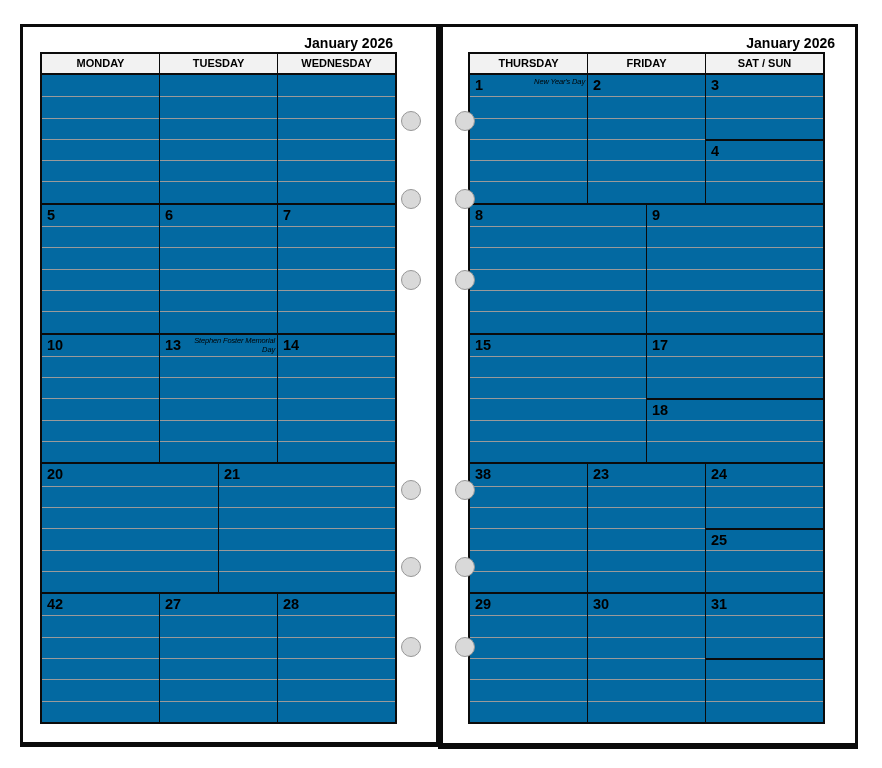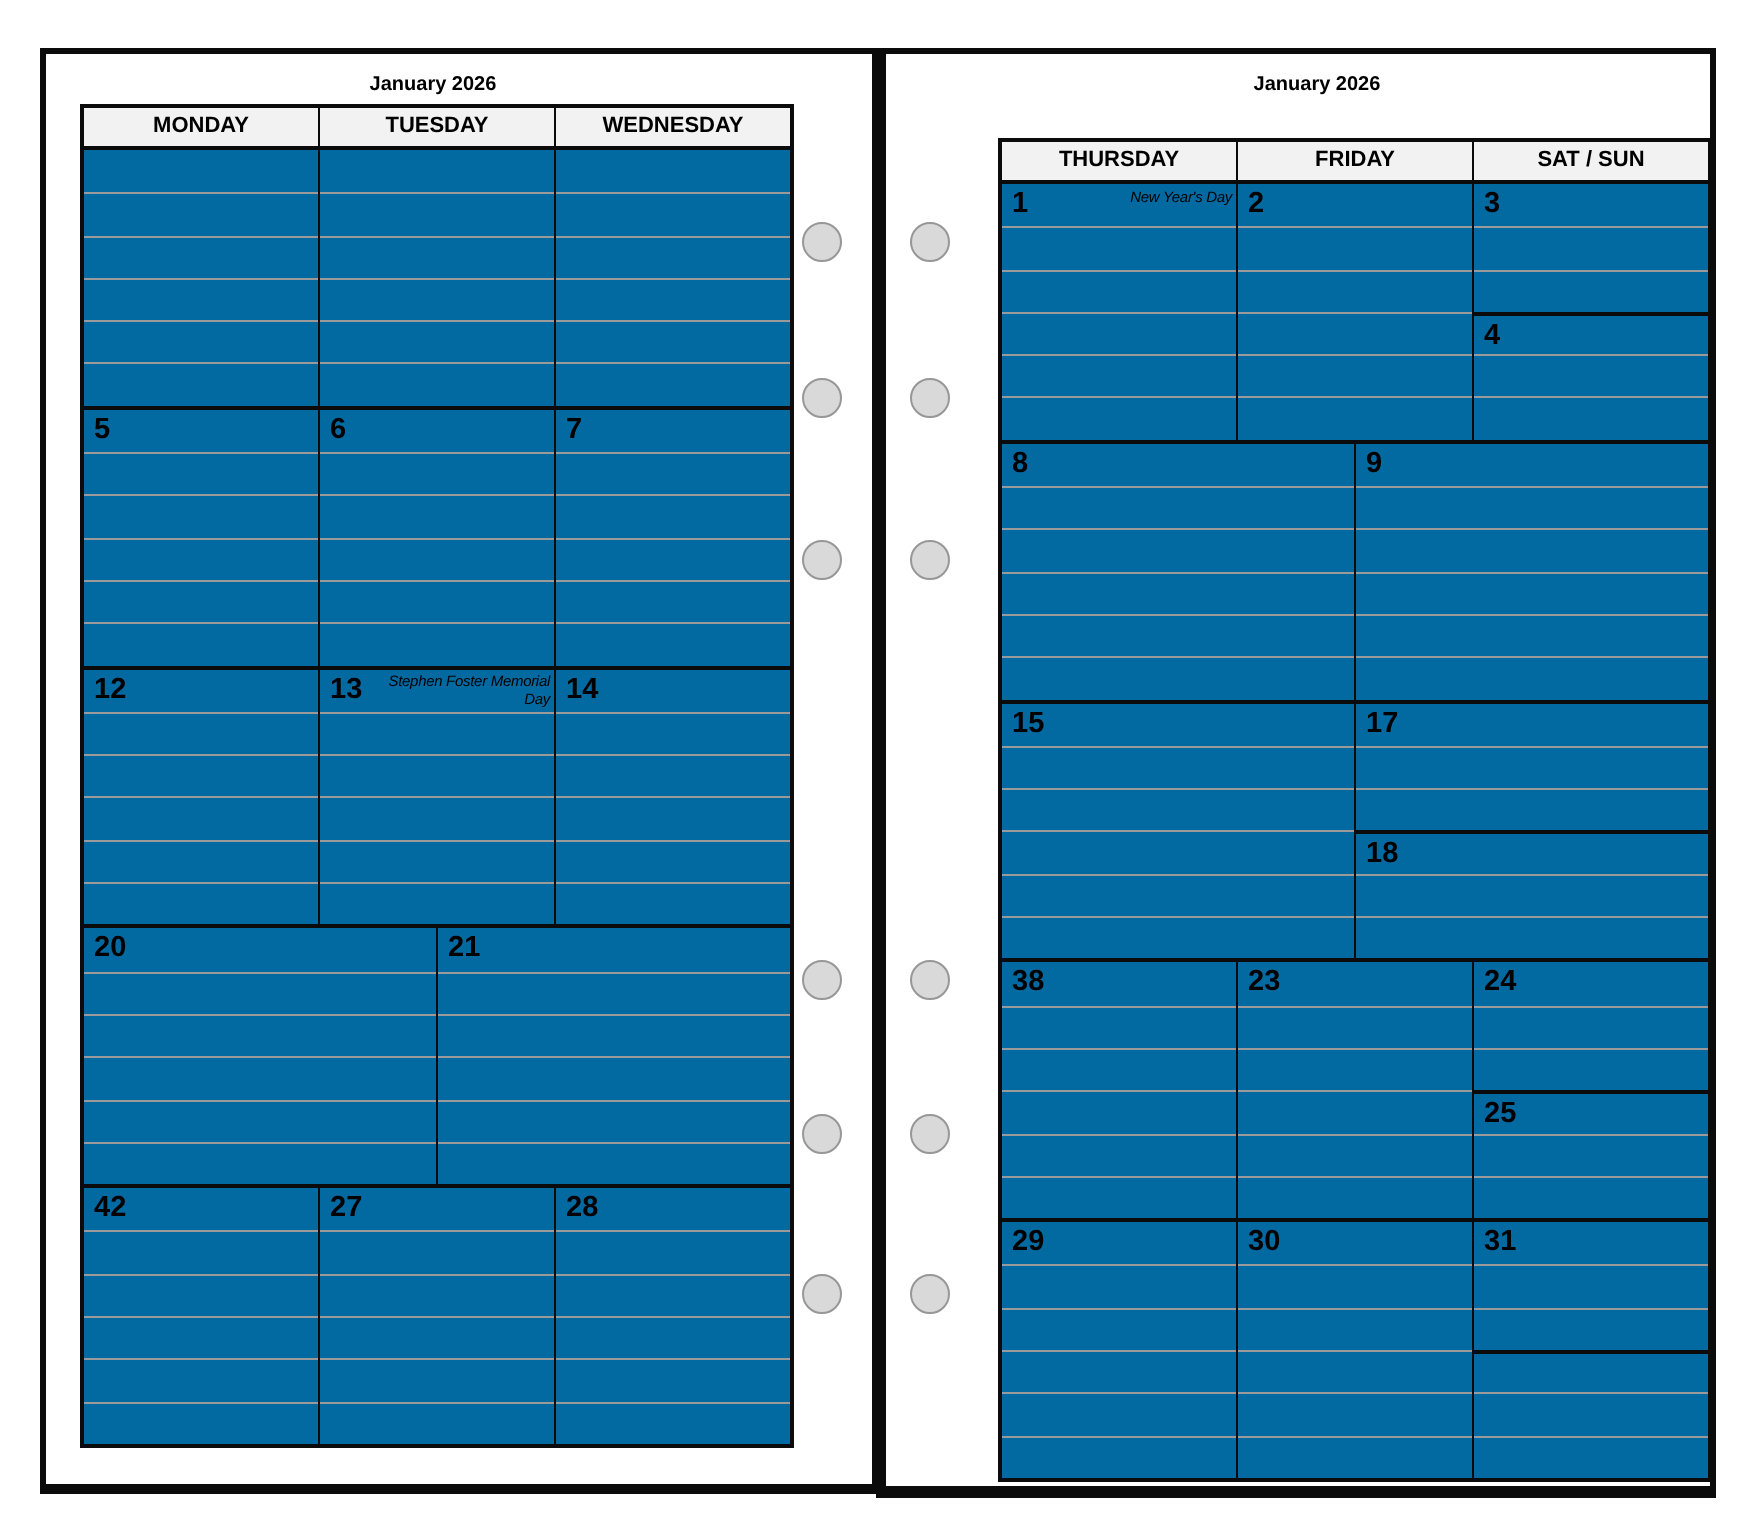--- a/index.html
+++ b/index.html
@@ -10,31 +10,31 @@
   .page{position:absolute;box-sizing:border-box;background:#ffffff;}
   #page-left{
     left:20px;top:24px;width:418px;height:723px;
     border:3px solid #0b0b0b;border-right-width:2px;border-bottom-width:5px;
   }
   #page-right{
     left:438px;top:24px;width:420px;height:725px;
     border:3px solid #0b0b0b;border-left-width:5px;border-bottom-width:6px;
   }
   .title{
-    position:absolute;top:8px;width:353px;text-align:center;
-    font-weight:bold;font-size:10px;line-height:16px;
+    position:absolute;top:8px;width:353px;text-align:right;
+    font-weight:bold;font-size:14px;line-height:16px;
   }
   #page-left .title{left:17px;}
   #page-right .title{left:39px;}
   .cal{
     position:absolute;top:25px;width:353px;
     border:2px solid #0b0b0b;background:#0369a1;
   }
   #page-left .cal{left:17px;}
-  #page-right .cal{left:56px;margin-top:17px;}
+  #page-right .cal{left:25px;}
   .cal-head{display:flex;background:#f2f2f2;border-bottom:2px solid #0b0b0b;}
   .hcol{
     flex:1;height:19px;line-height:19px;text-align:center;
     font-weight:bold;font-size:11px;border-left:1.5px solid #0b0b0b;min-width:0;
   }
   .hcol:first-child{border-left:none;}
   .week{display:flex;}
   .week + .week{border-top:2px solid #0b0b0b;}
   .cell{flex:1;border-left:1.5px solid #0b0b0b;min-width:0;overflow:hidden;}
   .cell:first-child{border-left:none;}
@@ -128,21 +128,21 @@
             <div class="row rule"></div>
             <div class="row rule"></div>
             <div class="row rule"></div>
             <div class="row rule"></div>
             <div class="row rule"></div>
           </div>
         </div>
         <div class="week">
           <div class="cell">
             <div class="row dayrow">
-              <span class="daynum">12</span>
+              <span class="daynum">10</span>
             </div>
             <div class="row rule"></div>
             <div class="row rule"></div>
             <div class="row rule"></div>
             <div class="row rule"></div>
             <div class="row rule"></div>
           </div>
           <div class="cell">
             <div class="row dayrow">
               <span class="daynum">13</span>

